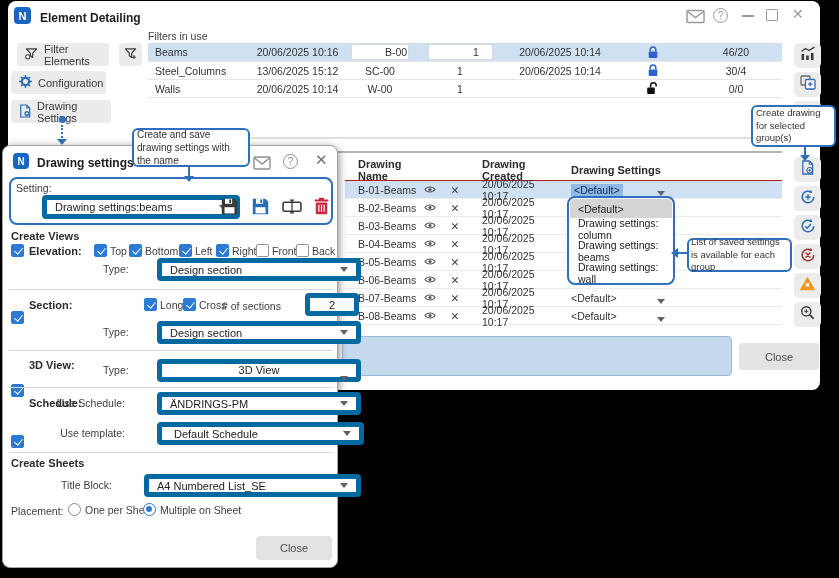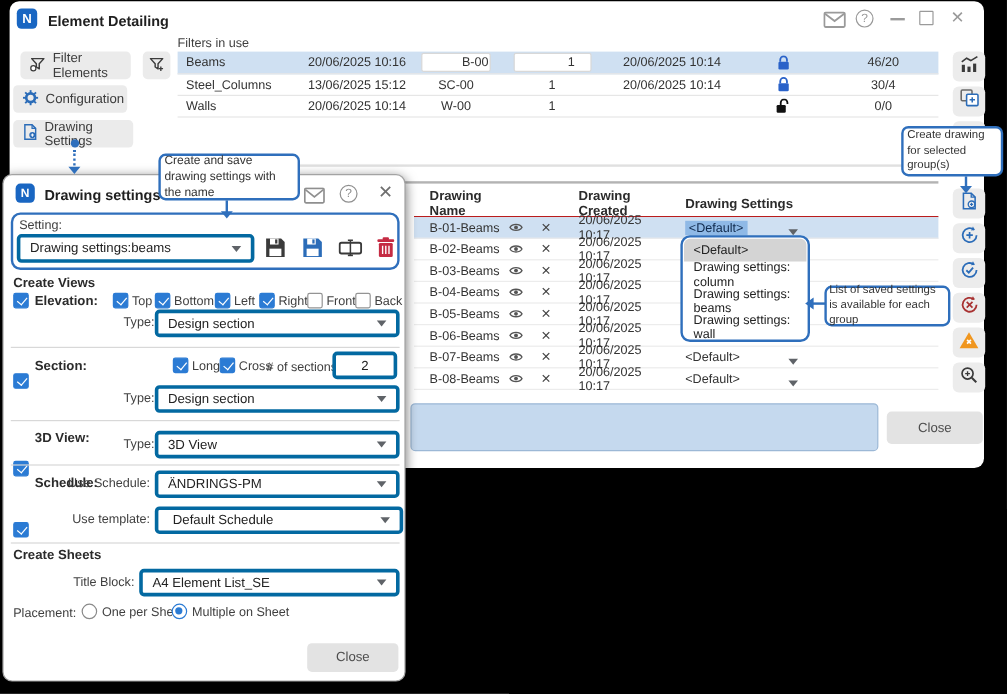--- a/index.html
+++ b/index.html
@@ -1,20 +1,20 @@
 <!DOCTYPE html>
 <html><head>
 <meta charset="utf-8">
 <style>
   * { margin:0; padding:0; box-sizing:border-box; font-family:"Liberation Sans", sans-serif; }
   html,body { width:839px; height:578px; background:#000; overflow:hidden; position:relative; }
   .abs { position:absolute; }
   .win { background:#fff; border-radius:8px; }
   .btn { background:#ebebeb; border-radius:4px; display:flex; align-items:center; gap:6px; font-size:11px; color:#3c3c3c; padding:0 8px; }
-  .dd { background:#fff; border:3px solid #0369a1; border-radius:4px; display:flex; align-items:center; font-size:11px; color:#222; padding:0 8px; }
+  .dd { background:#fff; border:5px solid #0369a1; border-radius:4px; display:flex; align-items:center; font-size:11px; color:#222; padding:0 8px;margin-left:28px; }
   .dd .caret { margin-left:auto; }
   .caret { width:0; height:0; border-left:4px solid transparent; border-right:4px solid transparent; border-top:5px solid #5f6368; }
   .cb { width:13px; height:13px; border:1px solid #949494; border-radius:2px; background:#fff; position:relative; flex:none; }
   .cb.checked { background:#2b7bd4; border-color:#2b7bd4; }
   .cb.checked::after { content:""; position:absolute; left:4px; top:1px; width:4px; height:7px; border:solid #fff; border-width:0 1.8px 1.8px 0; transform:rotate(40deg); }
   .radio { width:13px; height:13px; border:1.5px solid #8a8a8a; border-radius:50%; background:#fff; position:relative; flex:none; }
   .radio.checked { border-color:#2b7bd4; }
   .radio.checked::after { content:""; position:absolute; left:2.2px; top:2.2px; width:6px; height:6px; border-radius:50%; background:#2b7bd4; }
   .callout { background:#fff; border:2px solid #2f6fbc; border-radius:6px; font-size:10px; color:#333; display:flex; align-items:center; justify-content:center; text-align:left; line-height:1.3; z-index:6; }
   .lbl { font-size:10.5px; color:#3f3f3f; }
@@ -465,21 +465,21 @@
   <div class="abs dd" style="left:126px;top:175px;width:204px;height:23px;">
     <span>Design section</span>
       <span class="caret"></span>
   </div>
 
   <div class="abs" style="left:6px;top:204px;width:324px;height:1px;background:#d8d8d8;"></div>
 
   <div class="abs cb checked" style="left:8px;top:212px;"></div>
   <div class="abs blbl" style="left:26px;top:213px;">3D View:</div>
   <div class="abs lbl" style="left:100px;top:218px;">Type:</div>
-  <div class="abs dd" style="left:126px;top:213px;width:204px;height:23px;">
+  <div class="abs dd" style="left:126px;top:213px;width:204px;height:23px;flex-direction:column;">
     <span>3D View</span>
       <span class="caret"></span>
   </div>
 
   <div class="abs" style="left:6px;top:241px;width:324px;height:1px;background:#d8d8d8;"></div>
 
   <div class="abs cb checked" style="left:8px;top:250px;"></div>
   <div class="abs blbl" style="left:26px;top:251px;">Schedule:</div>
   <div class="abs lbl" style="left:0;top:251px;width:122px;text-align:right;">Use Schedule:</div>
   <div class="abs dd" style="left:126px;top:246px;width:204px;height:23px;">
@@ -490,21 +490,21 @@
   <div class="abs dd" style="left:126px;top:276px;width:207px;height:23px;padding-left:12px;">
     <span>Default Schedule</span>
       <span class="caret"></span>
   </div>
 
   <div class="abs" style="left:6px;top:306px;width:324px;height:1px;background:#d8d8d8;"></div>
 
   <div class="abs blbl" style="left:8px;top:311px;">Create Sheets</div>
   <div class="abs lbl" style="left:0;top:333px;width:109px;text-align:right;">Title Block:</div>
   <div class="abs dd" style="left:113px;top:328px;width:217px;height:23px;">
-    <span>A4 Element List_SE</span>
+    <span>A4 Numbered List_SE</span>
       <span class="caret"></span>
   </div>
   <div class="abs lbl" style="left:8px;top:359px;">Placement:</div>
   <div class="abs" style="left:65px;top:357px;display:flex;align-items:center;gap:4px;">
     <span class="radio"></span>
     <span class="lbl">One per Sheet</span>
   </div>
   <div class="abs" style="left:140px;top:357px;display:flex;align-items:center;gap:4px;">
     <span class="radio checked"></span>
     <span class="lbl">Multiple on Sheet</span>

